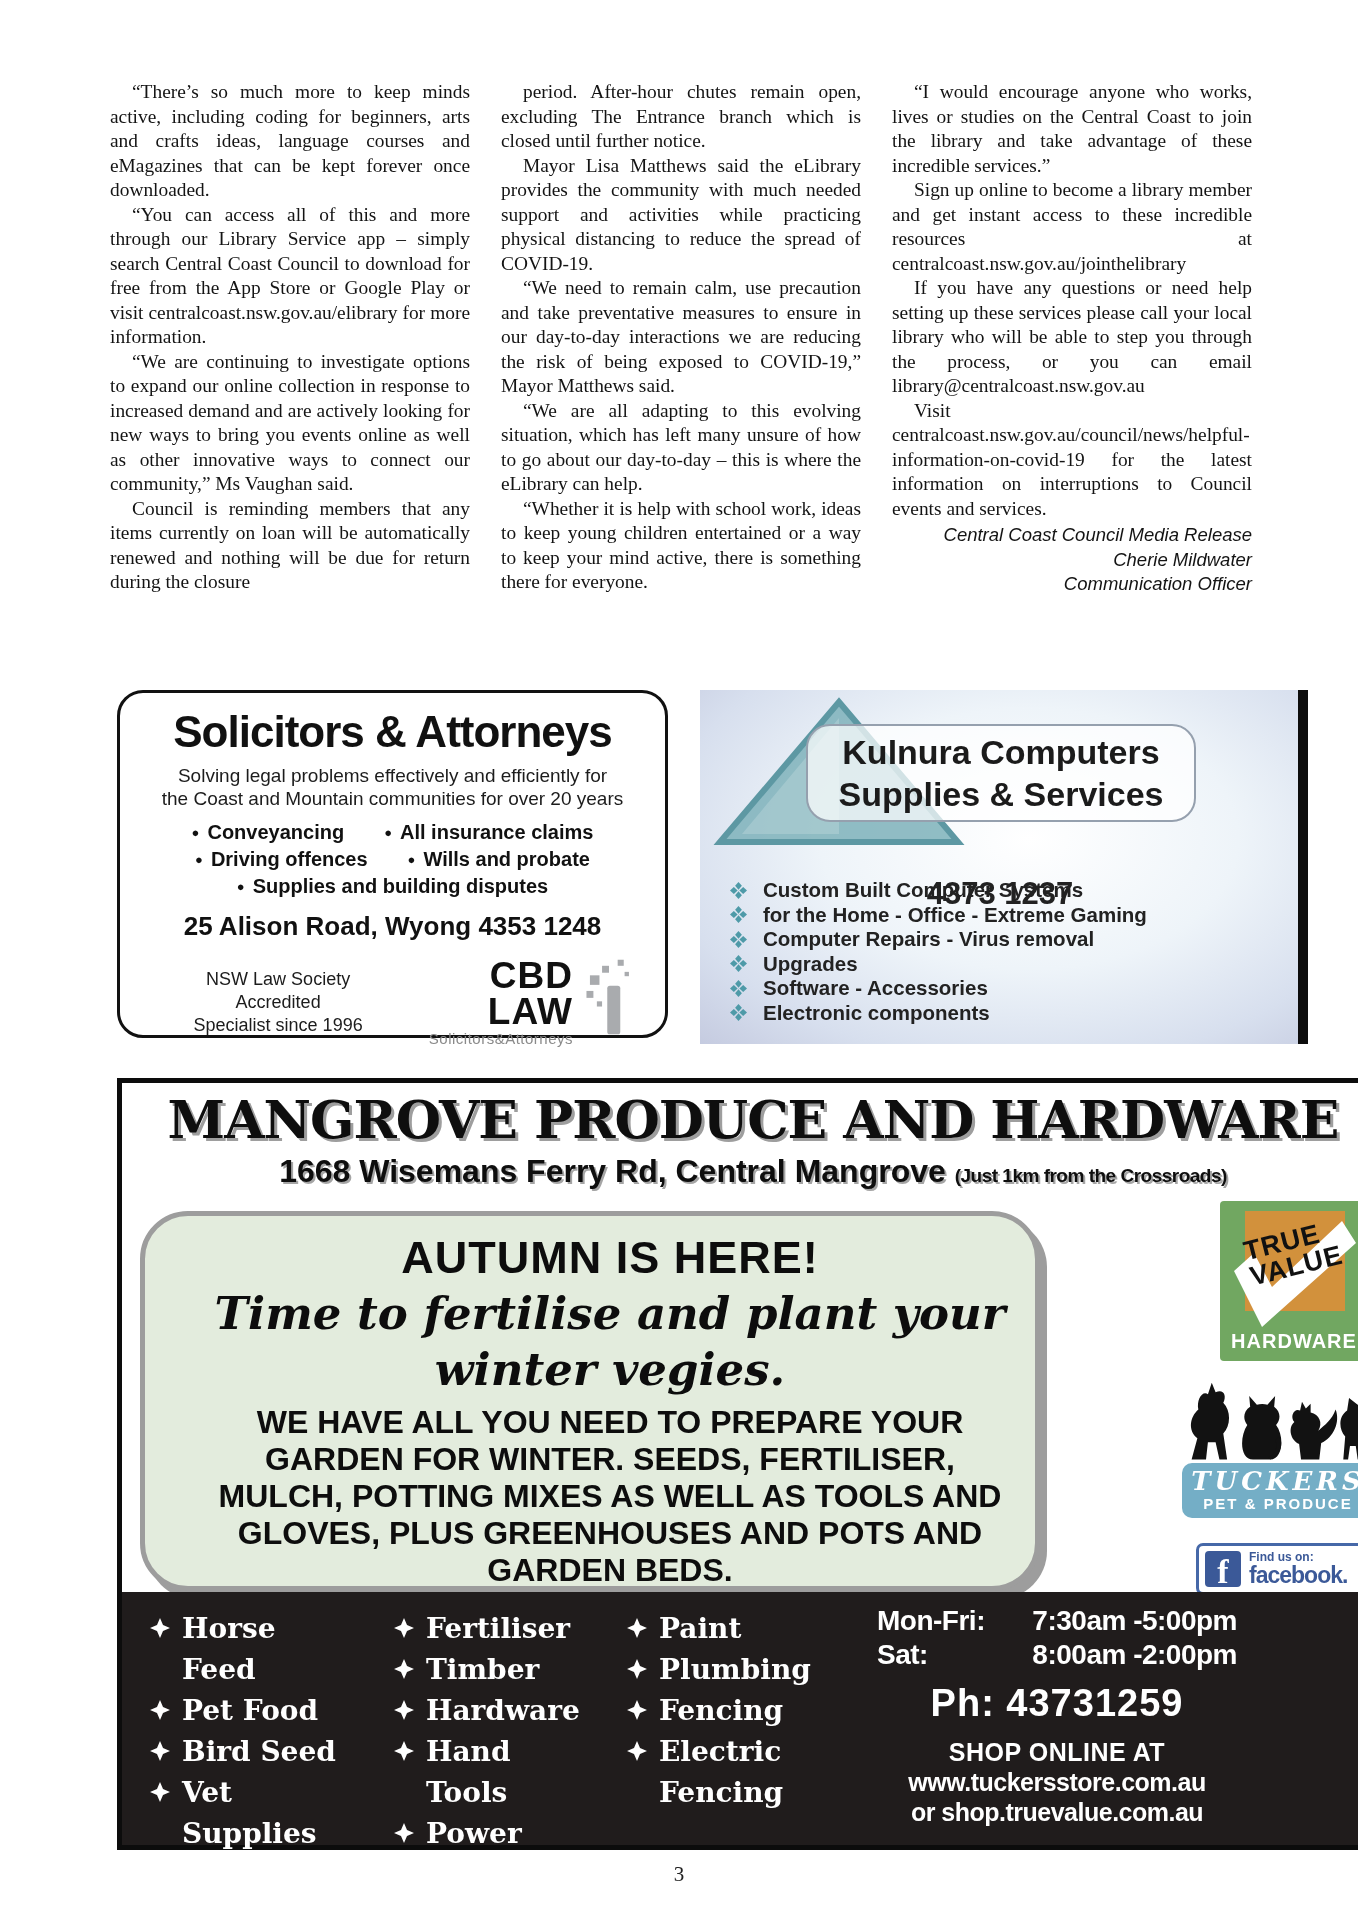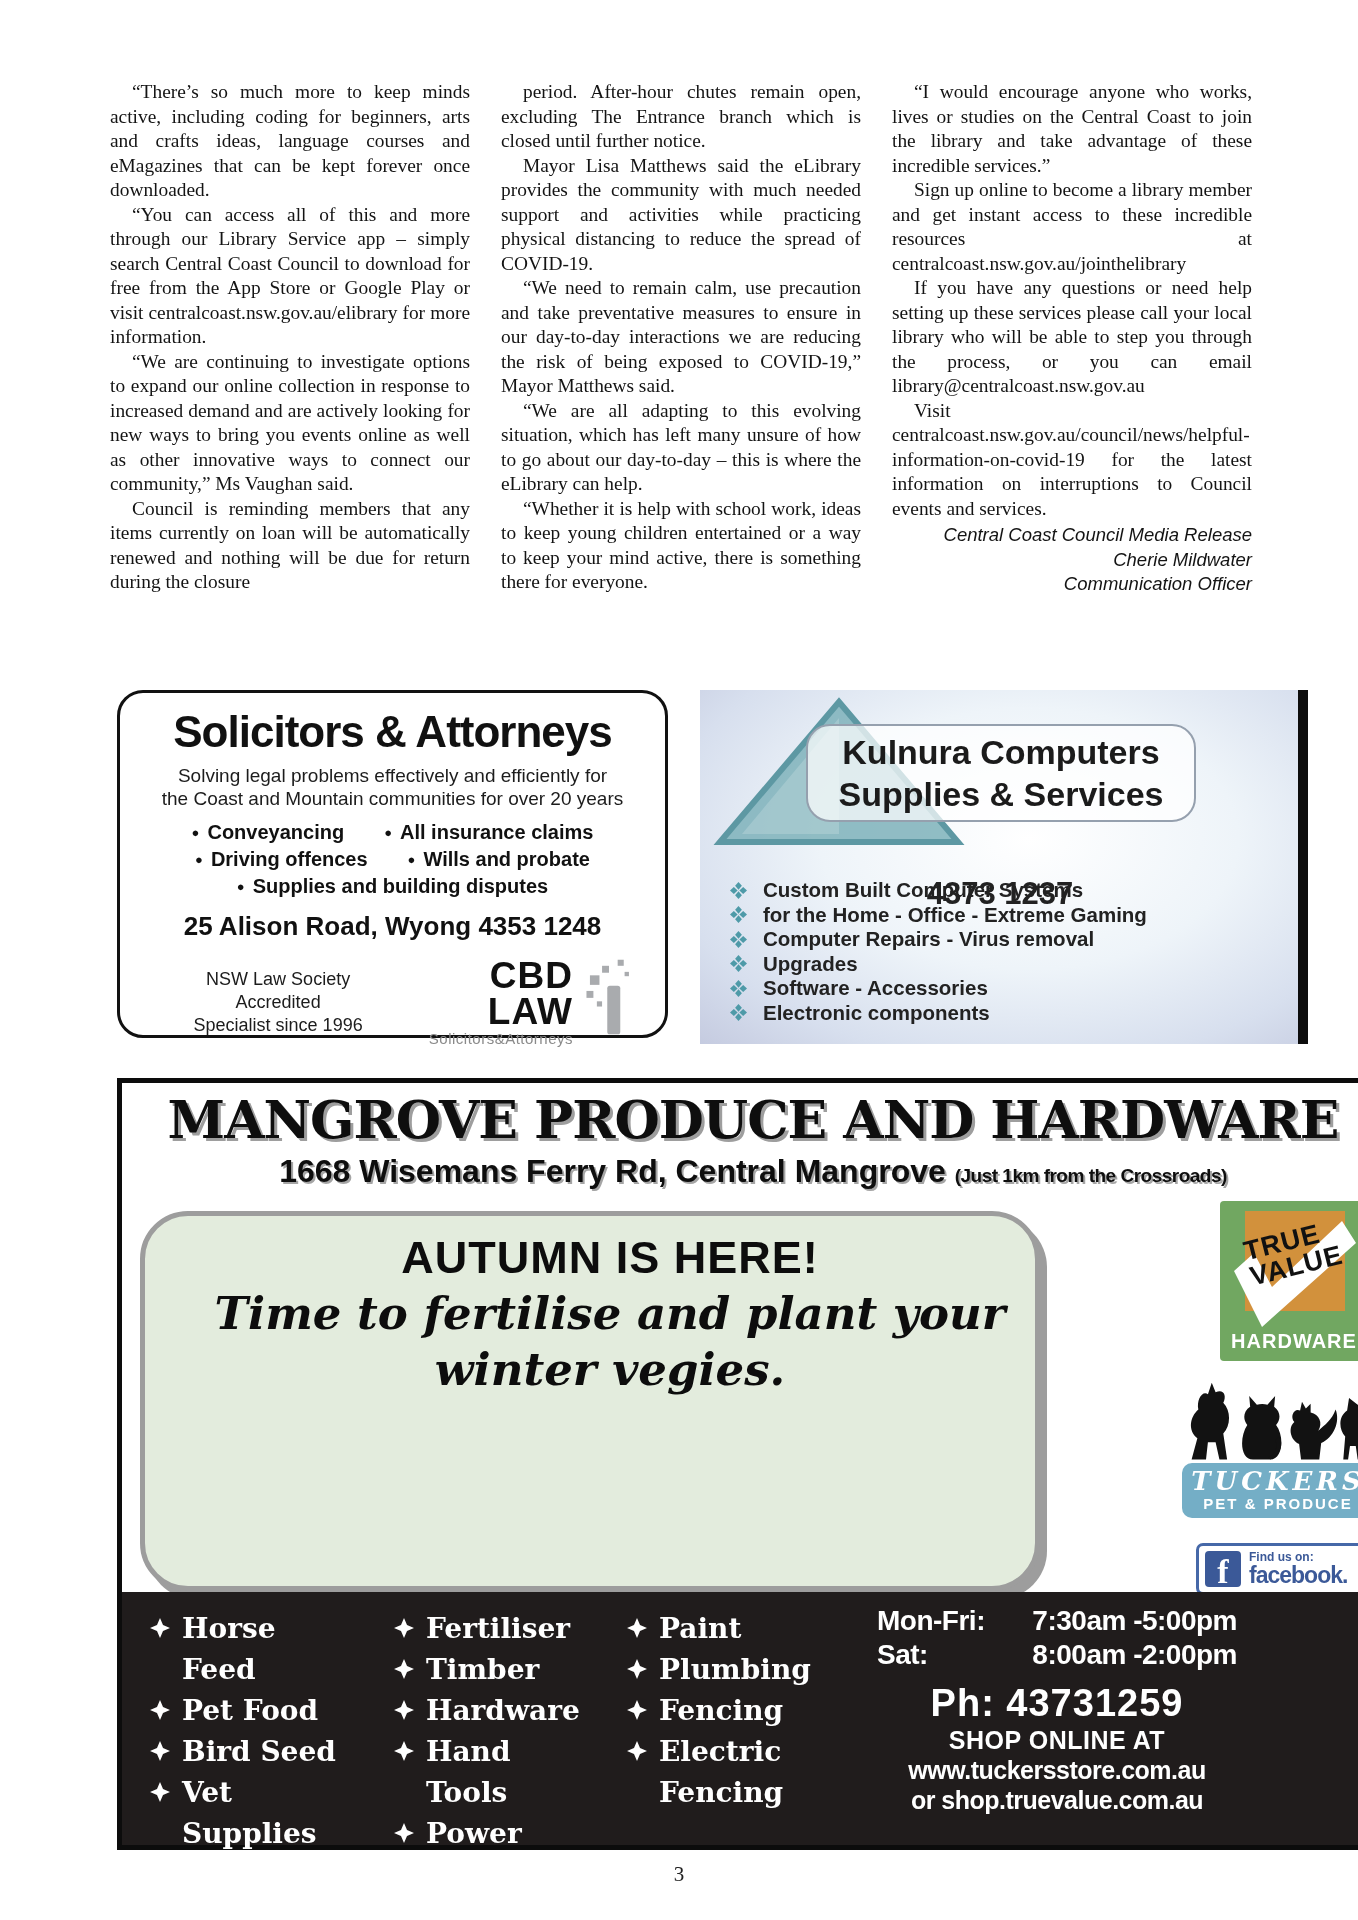--- a/index.html
+++ b/index.html
@@ -99,21 +99,21 @@
             font-size:28px;}
   .list-col .li{display:flex;align-items:flex-start;line-height:41px;}
   .list-col .star{margin:10px 12px 0 0;flex:0 0 auto;}
   .list-col .li span{display:block;max-width:170px;}
   .lc1{left:28px;} .lc2{left:272px;} .lc3{left:505px;}
   .hours{position:absolute;left:755px;top:12px;width:360px;
          font-family:"Liberation Sans",sans-serif;font-weight:bold;}
   .hrow{display:flex;justify-content:space-between;font-size:28px;line-height:34px;
         letter-spacing:-.5px;}
   .ph{font-size:38px;text-align:center;margin-top:10px;letter-spacing:1px;}
-  .shop{font-size:25px;text-align:center;line-height:30px;letter-spacing:.5px;}
+  .shop{font-size:25px;text-align:center;margin-top:12px;line-height:30px;letter-spacing:.5px;}
   .urls{font-size:25px;text-align:center;line-height:30px;letter-spacing:-.5px;}
 
   .pageno{position:absolute;left:0;top:1862px;width:1358px;text-align:center;
           font-size:21px;color:#222;}
 </style>
 </head>
 <body>
 
 <div class="page">
 
@@ -279,20 +279,21 @@
     <div class="man-title">MANGROVE PRODUCE AND HARDWARE</div>
     <div class="man-addr">
       <span>1668 Wisemans Ferry Rd, Central Mangrove</span>
       <span class="man-addr-note">(Just 1km from the Crossroads)</span>
     </div>
 
     <div class="man-panel">
       <div class="man-headline">AUTUMN IS HERE!</div>
       <div class="man-script">Time to fertilise and plant your</div>
       <div class="man-script">winter vegies.</div>
+      <div class="man-body">WE HAVE ALL YOU NEED TO PREPARE YOUR GARDEN FOR WINTER. SEEDS, FERTILISER, MULCH, POTTING MIXES AS WELL AS TOOLS AND GLOVES, PLUS GREENHOUSES AND POTS AND GARDEN BEDS.</div>
     </div>
 
     <div class="truevalue">
       <div class="tv-orange"></div>
       <span class="tv-check">
         <svg width="132" height="124" viewBox="0 0 132 124">
           <polygon points="6,62 34,118 128,34 114,12 44,78 26,44" fill="#ffffff"></polygon>
         </svg>
       </span>
       <div class="tv-text">

